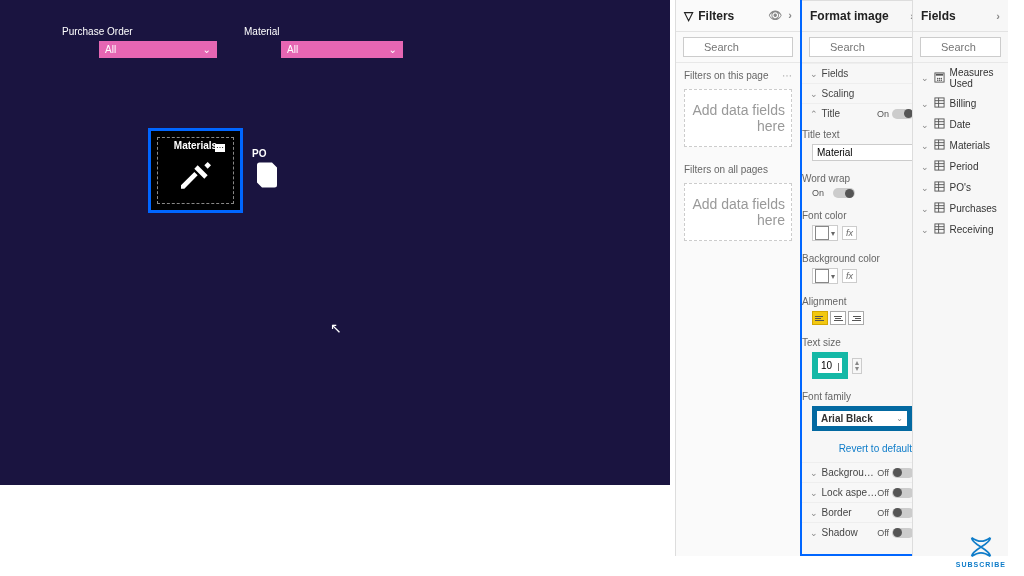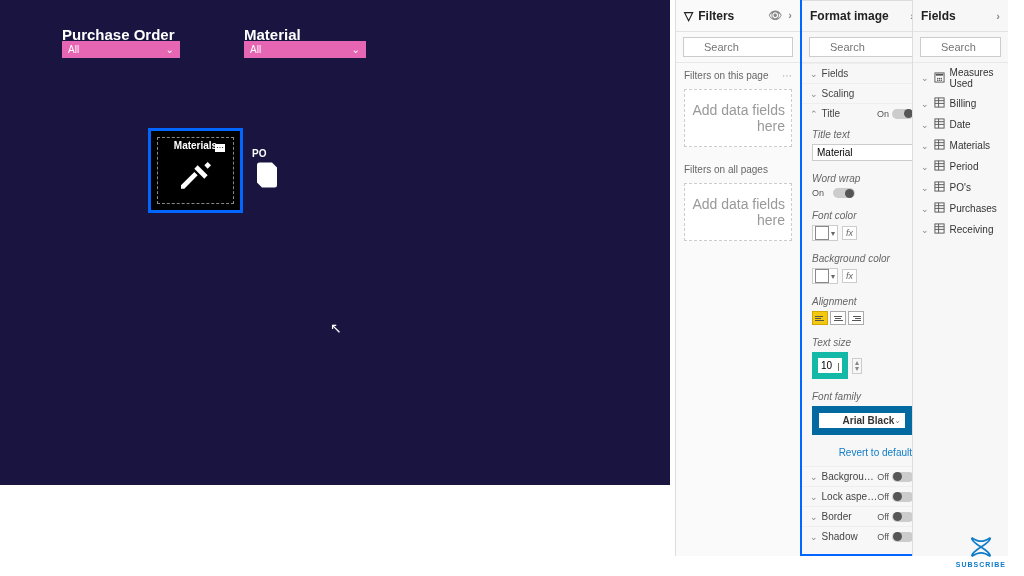--- a/index.html
+++ b/index.html
@@ -1,20 +1,20 @@
 <!DOCTYPE html>
 <html><head>
 <meta charset="utf-8">
 <style>
 * { box-sizing: border-box; margin: 0; padding: 0; font-family: 'Segoe UI', Arial, sans-serif; }
 body { background: #fff; width: 1024px; height: 576px; overflow: hidden; position: relative; }
 .canvas { position: absolute; left: 0; top: 0; width: 670px; height: 485px; background: #1a1440; }
 
-.slicer-label { position: absolute; color: #fff; font-size: 15px; font-weight: 700; }
-.slicer-dropdown { position: absolute; background: #e666b3; color: #fff; font-size: 10px; padding: 3px 6px; display: flex; align-items: center; justify-content: space-between; }
+.slicer-label { position: absolute; color: #fff; font-size: 10px; font-weight: 400; }
+.slicer-dropdown { position: absolute; background: #e666b3; color: #fff; font-size: 10px; padding: 3px 6px; display: flex; align-items: center; justify-content: space-between; margin-left: 37px; }
 .slicer-dropdown .chev { font-size: 10px; }
 
 .sel-tile { position: absolute; left: 148px; top: 128px; width: 95px; height: 85px; border: 3px solid #0066ff; background: #000; }
 .sel-tile .inner { position: absolute; inset: 6px; border: 1px dashed #888; display: flex; flex-direction: column; align-items: center; }
 .sel-tile .t-title { color: #fff; font-size: 10px; font-weight: 900; font-family: 'Arial Black', Arial; margin-top: 2px; }
 .sel-tile .ellips { position: absolute; right: 8px; top: 6px; color: #000; background: #fff; font-size: 8px; line-height: 8px; padding: 0 1px; }
 .hammer-icon { margin-top: 6px; }
 
 .po-tile { position: absolute; left: 252px; top: 148px; display: flex; flex-direction: column; align-items: flex-start; }
 .po-tile .lbl { color: #fff; font-size: 10px; font-weight: 700; }
@@ -40,33 +40,33 @@
 .acc { padding: 4px 8px; border-top: 1px solid #eee; font-size: 10px; color: #444; display: flex; align-items: center; justify-content: space-between; cursor: pointer; }
 .acc .chv { color: #888; margin-right: 4px; font-size: 9px; }
 .acc .acc-label { flex: 1; }
 .toggle { width: 22px; height: 10px; border-radius: 6px; background: #ccc; position: relative; display: inline-block; }
 .toggle::after { content: ""; position: absolute; width: 9px; height: 9px; border-radius: 50%; background: #555; top: 0.5px; }
 .toggle.on::after { right: 1px; }
 .toggle.off::after { left: 1px; }
 .toggle-label { font-size: 9px; color: #555; margin-right: 3px; }
 .acc .right { display: flex; align-items: center; }
 
-.prop-label { font-size: 10px; color: #666; padding: 6px 10px 2px; font-style: italic; }
+.prop-label { font-size: 10px; color: #666; padding: 6px 0 2px; }
 .prop-row { padding: 2px 10px 6px; display: flex; gap: 4px; align-items: center; }
 .text-input { border: 1px solid #ccc; padding: 2px 4px; font-size: 10px; flex: 1; background: #fff; }
 .fx-btn { border: 1px solid #ccc; padding: 1px 3px; font-size: 9px; font-style: italic; color: #666; background: #fff; cursor: pointer; }
 .color-swatch { width: 14px; height: 14px; border: 1px solid #888; background: #fff; }
 .color-dd { border: 1px solid #ccc; padding: 0 2px; display: flex; align-items: center; gap: 2px; background: #fff; }
 .color-dd .chv { font-size: 8px; color: #666; }
 .align-group { display: flex; gap: 2px; }
 .align-btn { width: 16px; height: 14px; border: 1px solid #aaa; background: #fff; display: flex; flex-direction: column; justify-content: center; gap: 1px; padding: 1px 2px; }
 .align-btn.active { background: #f2c811; border-color: #d4a700; }
 .align-btn span { height: 1px; background: #555; display: block; }
 .size-input { width: 36px; border: 6px solid #14b8a6; font-size: 10px; padding: 2px 3px; background: #fff; }
-.font-select { width: 100%; border: 7px solid #0369a1; padding: 2px 4px; font-size: 10px; font-weight: 900; font-family: 'Arial Black', Arial; display: flex; justify-content: flex-end; align-items: center; background: #fff; }
+.font-select { width: 100%; border: 5px solid #0369a1; padding: 2px 4px; font-size: 10px; font-weight: 900; font-family: 'Arial Black', Arial; display: flex; justify-content: space-between; align-items: center; background: #fff; }
 .revert { color: #0e7cc9; font-size: 10px; text-align: right; padding: 6px 10px 8px; cursor: pointer; }
 
 
 .fields-panel { left: 912px; width: 96px; }
 .field-item { display: flex; align-items: center; gap: 5px; padding: 4px 8px; font-size: 10px; color: #333; cursor: pointer; }
 .field-item .chv { color: #888; font-size: 9px; }
 
 .cursor { position: absolute; left: 330px; top: 320px; font-size: 14px; color: #fff; pointer-events: none; }
 
 .subscribe { position: absolute; right: 18px; bottom: 8px; text-align: center; color: #0e7cc9; font-size: 7px; letter-spacing: 1px; font-weight: 700; }

